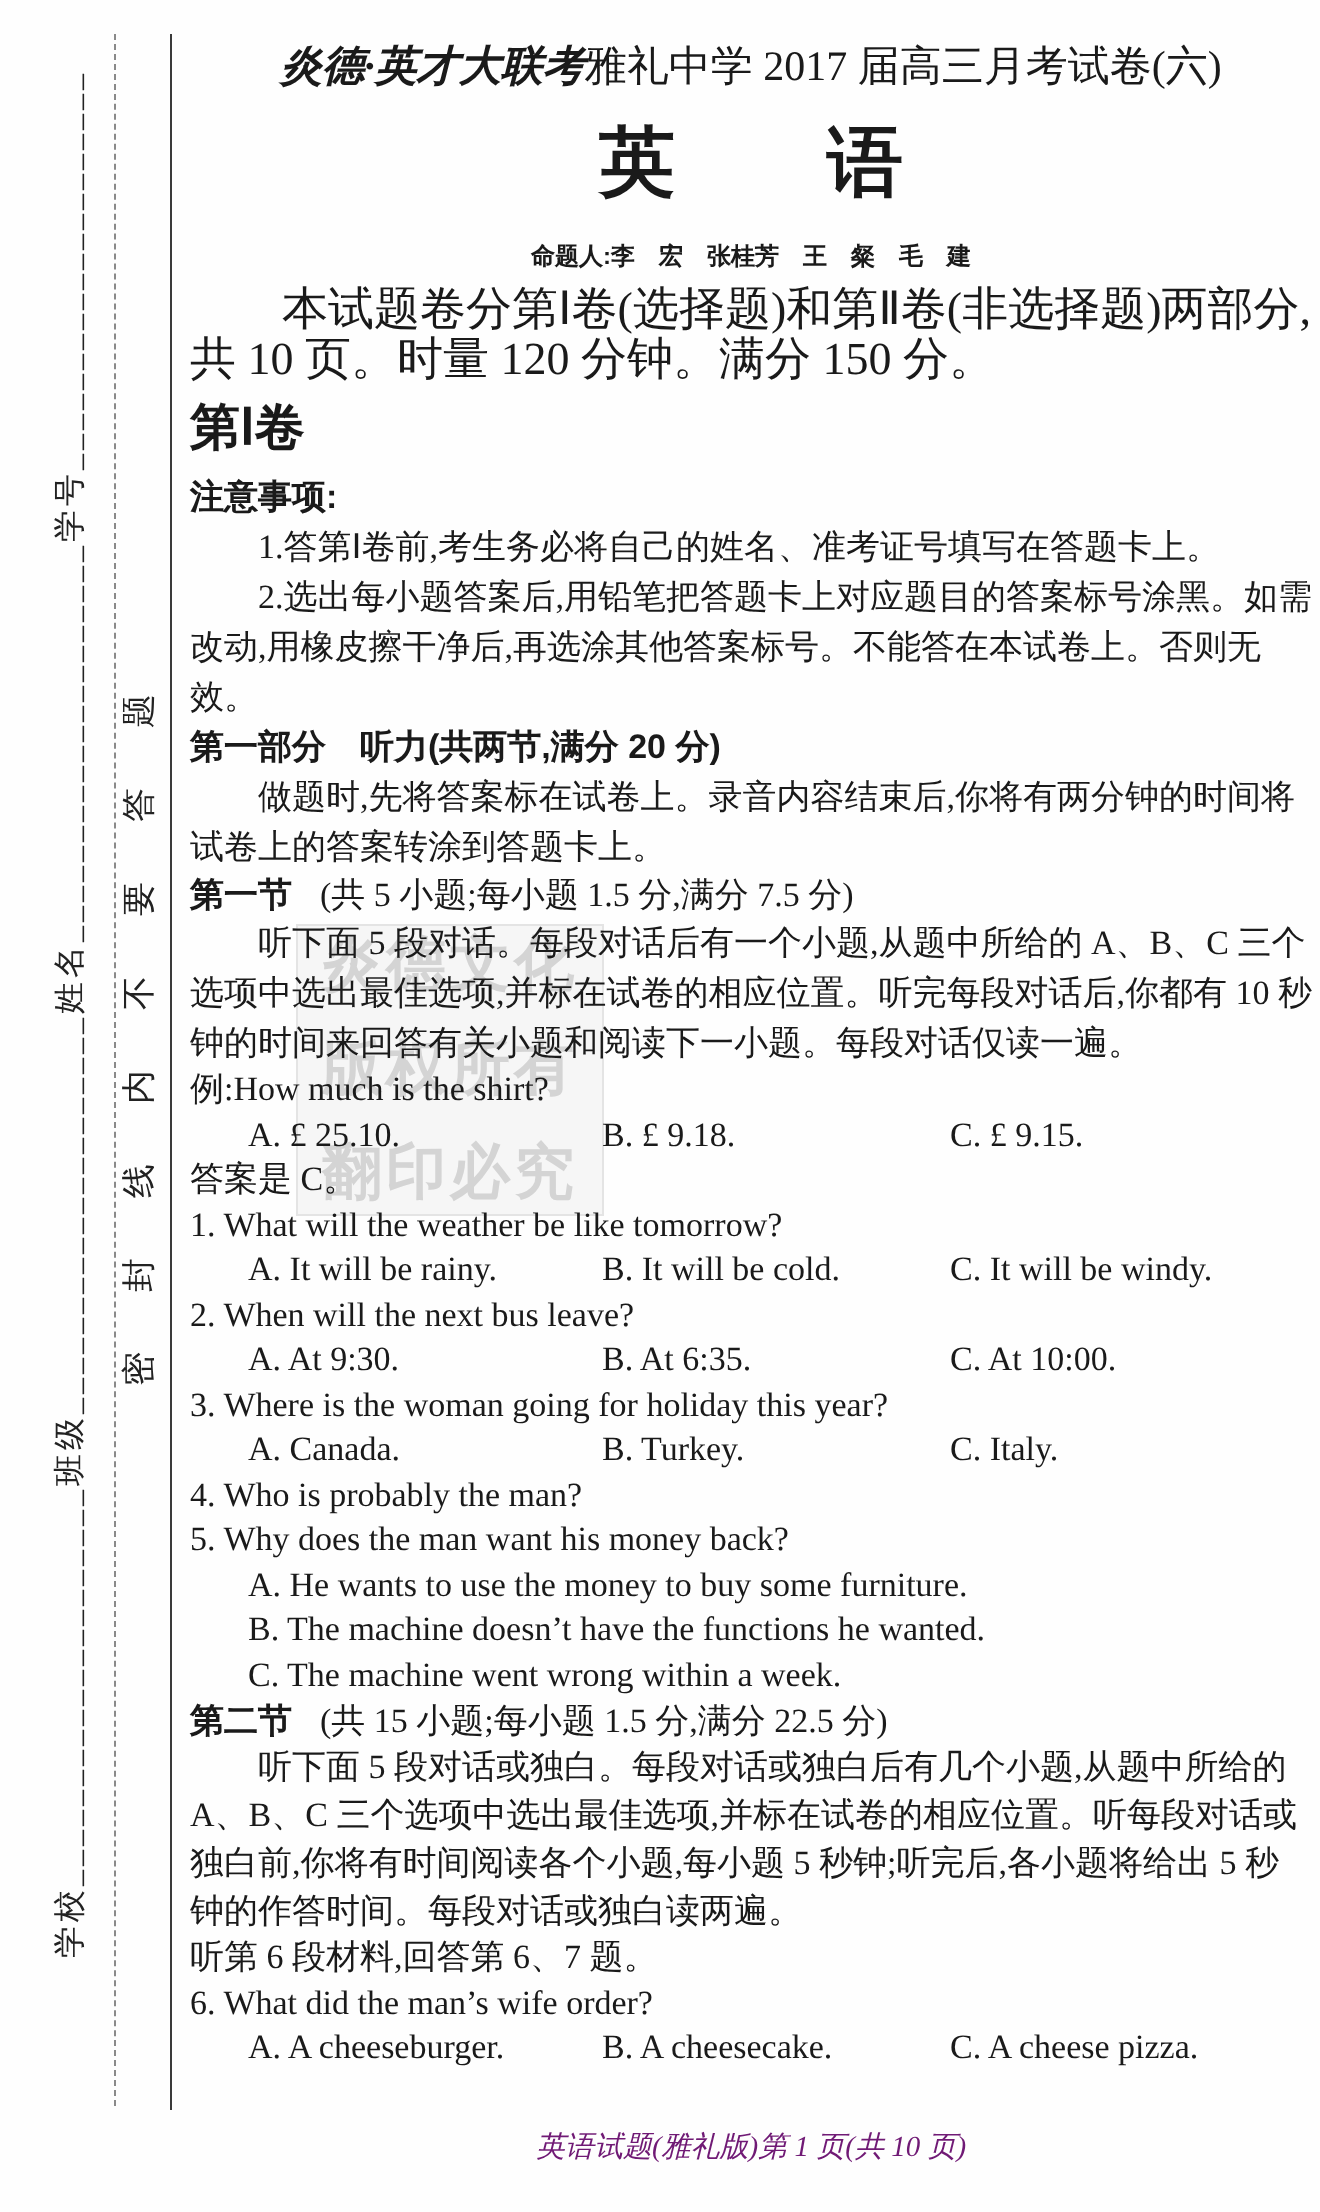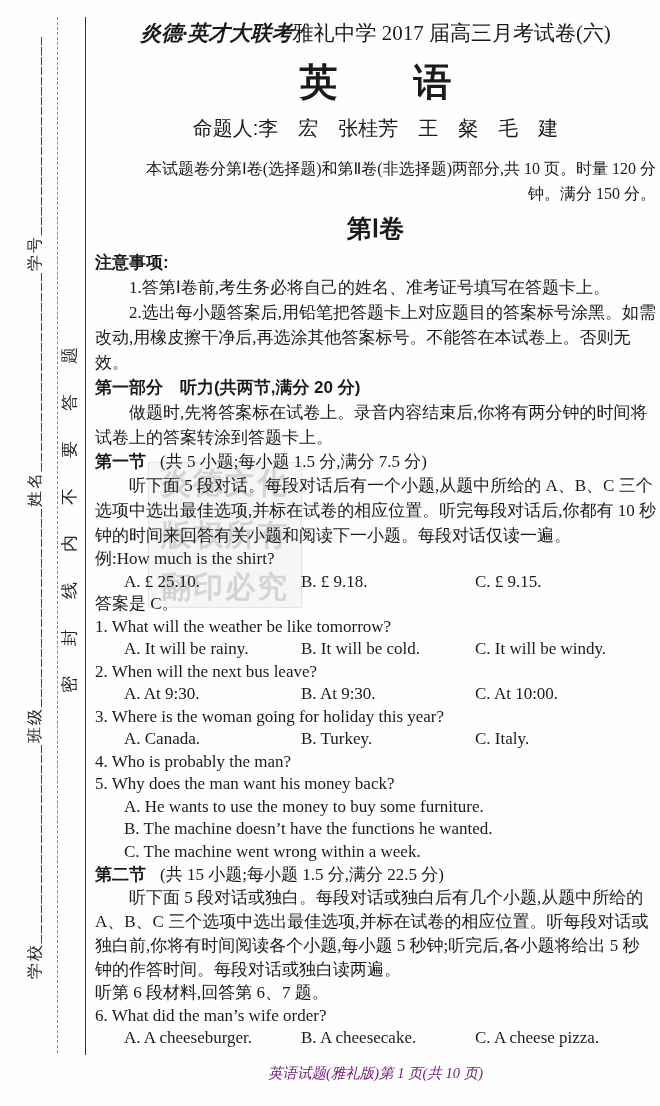--- a/index.html
+++ b/index.html
@@ -28,24 +28,24 @@
     padding:5px 0;z-index:0;color:#d4d4d4;font-weight:bold;font-size:30px;
     font-family:"Liberation Sans",sans-serif;letter-spacing:2px;line-height:1;
   }
   
   .content{position:absolute;left:95px;top:12px;width:561px;z-index:1;}
   .hei{font-family:"Liberation Sans",sans-serif;font-weight:bold;}
   .series{text-align:center;font-size:21px;line-height:30px;margin-top:6px;white-space:nowrap;}
   .series .brand{font-weight:bold;font-style:italic;}
   .subject{text-align:center;font-size:38px;line-height:48px;margin-top:10px;white-space:pre;
     font-family:"Liberation Sans",sans-serif;font-weight:bold;}
-  .setters{text-align:center;font-size:20px;line-height:24px;margin-top:10px;white-space:pre;
-    font-family:"Liberation Sans",sans-serif;font-weight:normal;}
-  .intro{font-size:16px;line-height:25px;text-indent:2em;margin-top:16px;text-align:right;}
-  .part-title{text-align:center;font-size:25px;font-weight:bold;line-height:34px;margin-top:6px;}
+  .setters{text-align:center;font-size:12px;line-height:24px;margin-top:10px;white-space:pre;
+    font-family:"Liberation Sans",sans-serif;font-weight:bold;}
+  .intro{font-size:23px;line-height:25px;text-indent:2em;margin-top:2px;}
+  .part-title{text-align:left;font-size:25px;font-weight:bold;line-height:34px;margin-top:6px;}
   .notice-title{font-size:17px;line-height:25px;margin-top:4px;}
   .para{font-size:17px;line-height:25px;text-indent:2em;}
   .para2{font-size:17px;line-height:24px;text-indent:2em;}
   .sec-heading{font-size:17px;line-height:25px;}
   .sub-heading{font-size:17px;line-height:23px;}
   .sub-heading .detail{margin-left:14px;font-family:"Liberation Serif",serif;font-weight:normal;}
   .qline{font-size:17px;line-height:22.5px;}
   .opt-row{display:flex;font-size:17px;line-height:22.5px;padding-left:29px;}
   .opt-row .c1{width:177px;}
   .opt-row .c2{width:174px;}
@@ -112,21 +112,21 @@
         <span class="c1">A. It will be rainy.</span>
         <span class="c2">B. It will be cold.</span>
         <span class="c3">C. It will be windy.</span>
       </div>
     </div>
 
     <div>
       <div class="qline">2. When will the next bus leave?</div>
       <div class="opt-row">
         <span class="c1">A. At 9:30.</span>
-        <span class="c2">B. At 9:30.</span>
+        <span class="c2">B. At 6:35.</span>
         <span class="c3">C. At 10:00.</span>
       </div>
     </div>
 
     <div>
       <div class="qline">3. Where is the woman going for holiday this year?</div>
       <div class="opt-row">
         <span class="c1">A. Canada.</span>
         <span class="c2">B. Turkey.</span>
         <span class="c3">C. Italy.</span>

